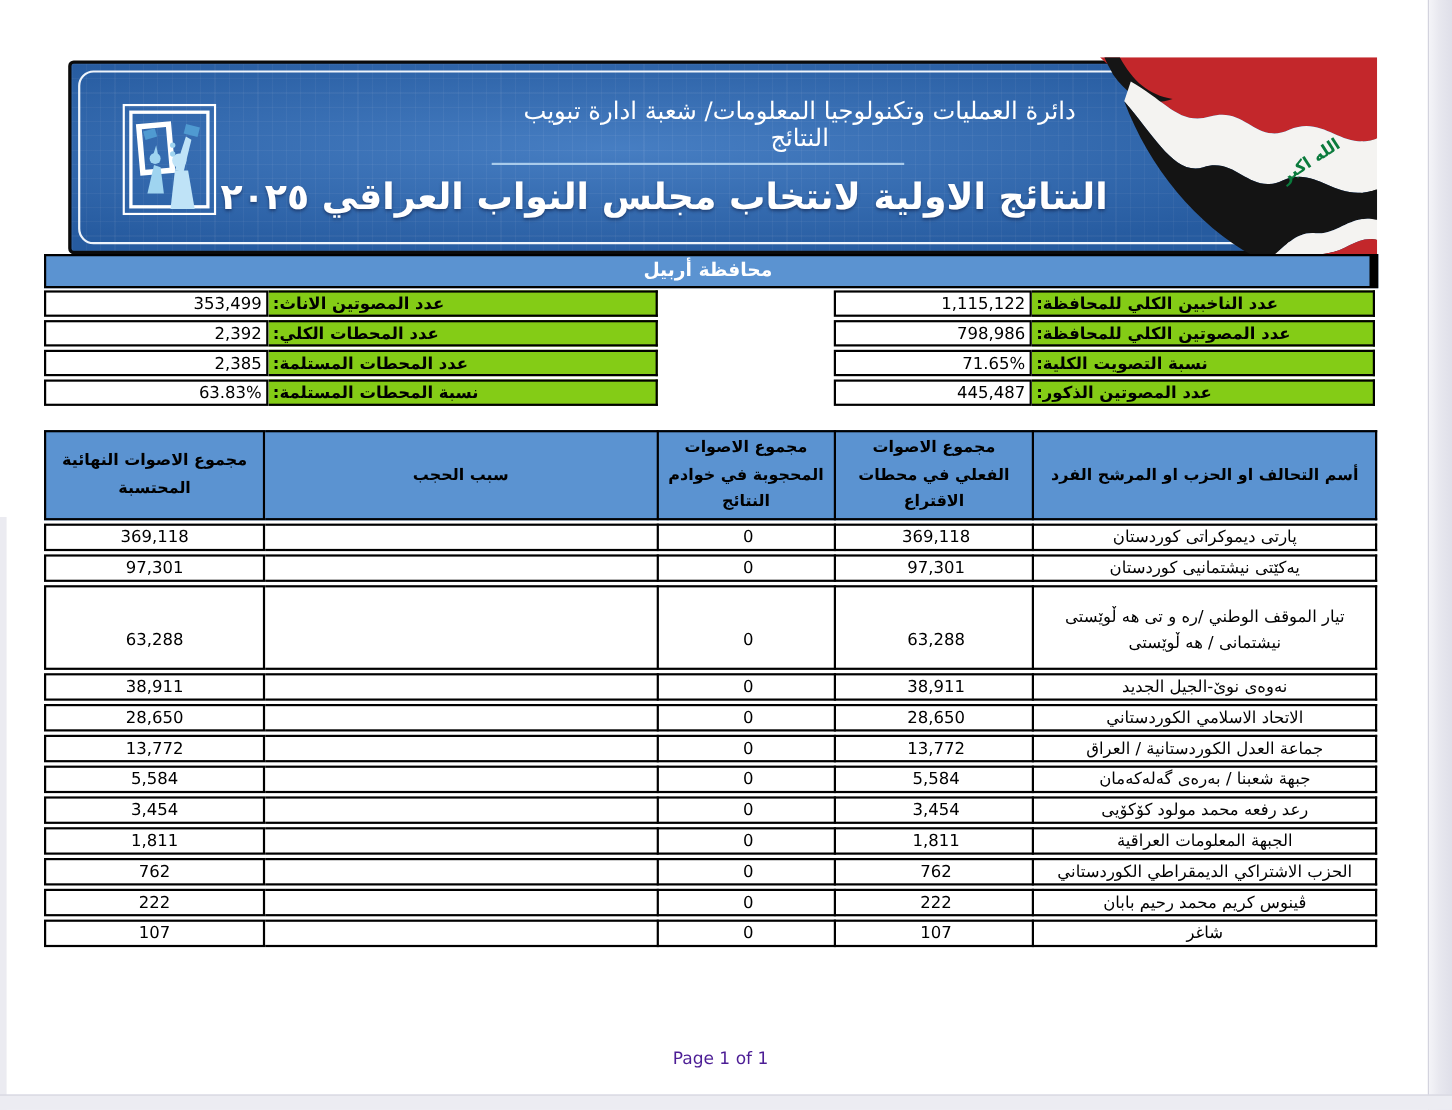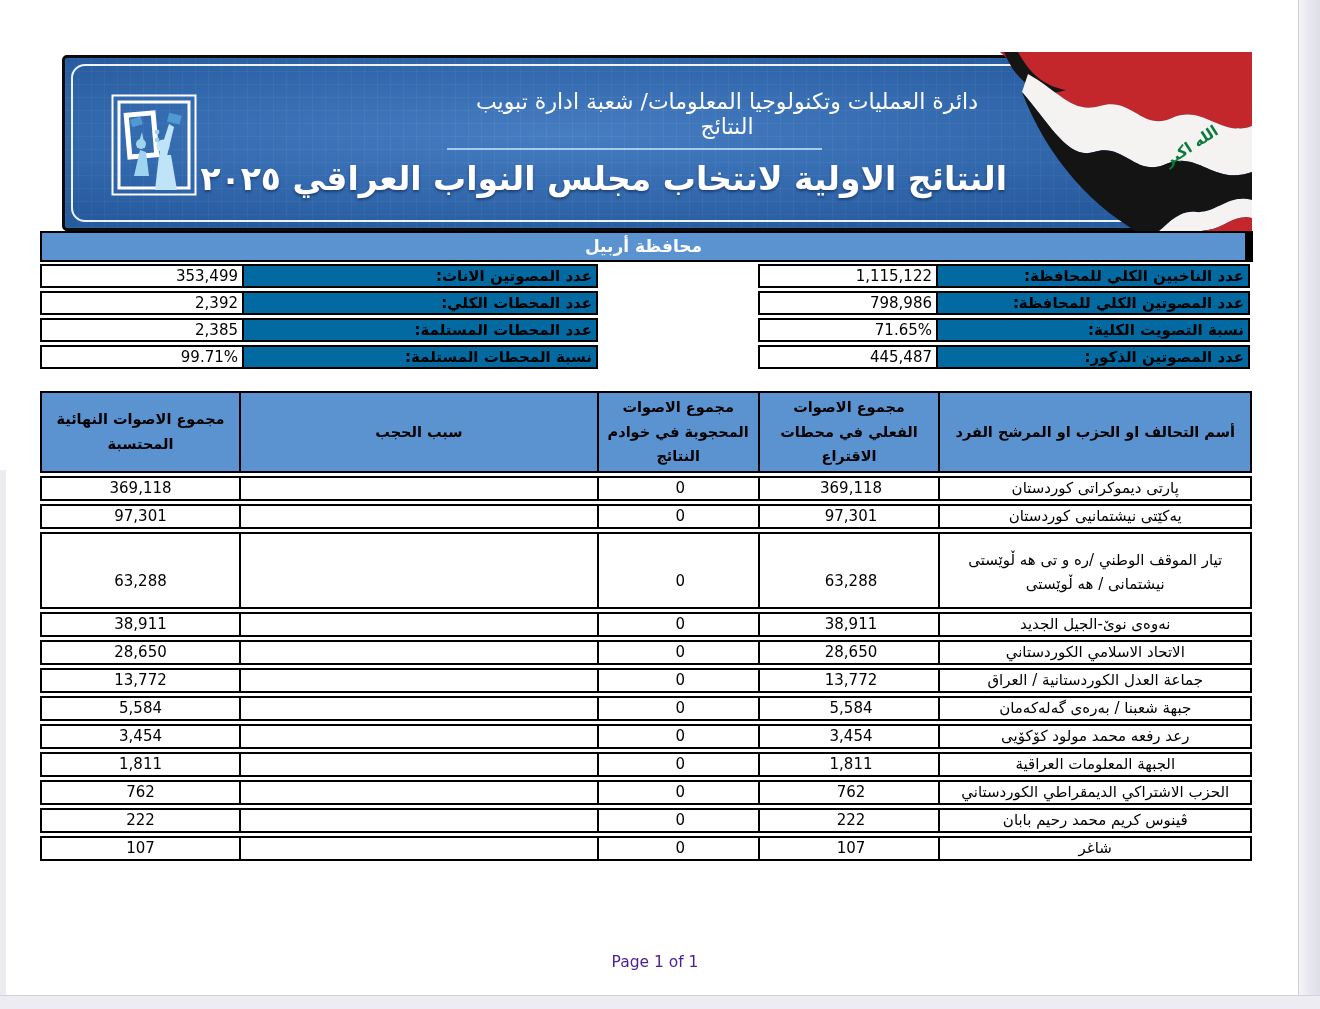--- a/index.html
+++ b/index.html
@@ -36,21 +36,21 @@
   .gov-bar{position:absolute;left:40px;top:231px;width:1203px;height:27px;
     background:#5b93d1;border:2px solid #000;border-right:8px solid #000;
     color:#fff;font-weight:bold;font-size:17px;line-height:27px;text-align:center;direction:rtl;}
 
   
   table{border-collapse:separate;border-spacing:0 3px;table-layout:fixed;}
   .stat-table{position:absolute;direction:rtl;}
   .stat-table td{border:2px solid #000;border-left:none;height:20px;font-size:15px;
     padding:0 4px;background:#fff;overflow:hidden;white-space:nowrap;}
   .stat-table td:last-child{border-left:2px solid #000;}
-  .stat-table td.label{background:#0369a1;font-weight:bold;text-align:right;}
+  .stat-table td.label{background:#84cc16;font-weight:bold;text-align:left;}
   .stat-table td.value{text-align:right;padding-left:8px;direction:ltr;margin-left:33px;}
   .stat-left{left:40px;top:261px;width:558px;}
   .stat-right{left:758px;top:261px;width:492px;}
 
   
   .results{position:absolute;left:40px;top:388px;width:1212px;direction:rtl;}
   .results th{background:#5b93d1;border:2px solid #000;border-left:none;
     font-size:14.5px;font-weight:bold;height:58px;padding:2px 8px;line-height:1.7;
     vertical-align:middle;text-align:center;}
   .results th:last-child{border-left:2px solid #000;}
@@ -120,21 +120,21 @@
       <tr>
         <td class="label">عدد المحطات الكلي:</td>
         <td class="value">2,392</td>
       </tr>
       <tr>
         <td class="label">عدد المحطات المستلمة:</td>
         <td class="value">2,385</td>
       </tr>
       <tr>
         <td class="label">نسبة المحطات المستلمة:</td>
-        <td class="value">99.71%</td>
+        <td class="value">63.83%</td>
       </tr>
     </tbody>
 </table>
 
 <table class="stat-table stat-right" dir="rtl">
   <colgroup>
       <col style="width:312px">
       <col style="width:180px">
     </colgroup>
   <tbody>

